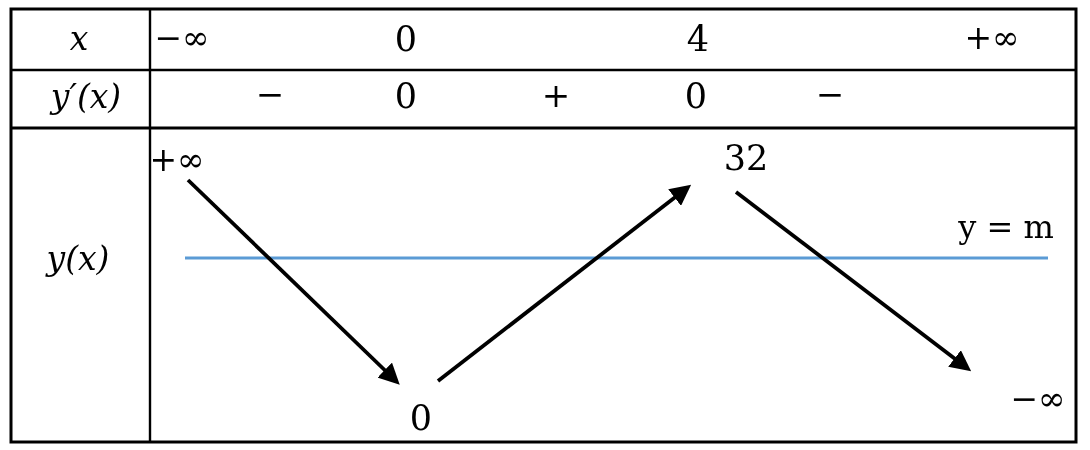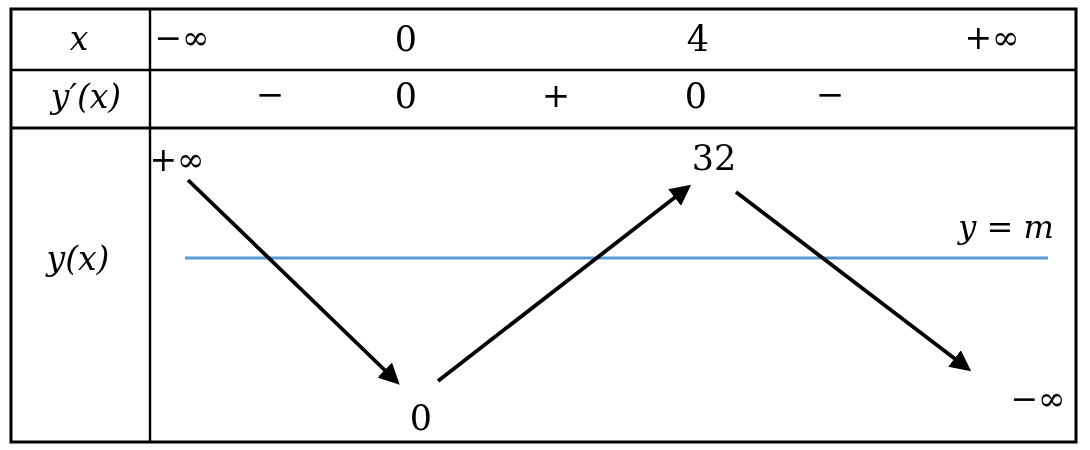--- a/index.html
+++ b/index.html
@@ -26,21 +26,21 @@
     transform: translate(-50%, -50%);
     font-family: "DejaVu Serif", "Liberation Serif", serif;
     color: #000000;
     white-space: nowrap;
     line-height: 1;
   }
   .var  { font-style: italic; font-size: 33px; }
   .num  { font-size: 35px; }
   .inf  { font-size: 33px; }
   .sign { font-size: 34px; }
-  .mlbl { font-style: italic; font-size: 32px; }
+  .mlbl { font-size: 32px; }
 </style>
 </head>
 <body>
 
 <div class="stage">
 
   <svg class="overlay" viewBox="0 0 1090 450">
     <defs>
       <marker id="arrowhead" viewBox="0 0 10 10" refX="7.5" refY="5" markerWidth="5.5" markerHeight="5.5" orient="auto-start-reverse">
         <polygon points="0,0 10,5 0,10" fill="#000000"></polygon>
@@ -69,17 +69,17 @@
   <span class="lbl inf" style="left:992px; top:37px">+∞</span>
 
   <span class="lbl sign" style="left:270px; top:94px">−</span>
   <span class="lbl num" style="left:406px; top:96px">0</span>
   <span class="lbl sign" style="left:556px; top:95px">+</span>
   <span class="lbl num" style="left:696px; top:96px">0</span>
   <span class="lbl sign" style="left:830px; top:94px">−</span>
 
   <span class="lbl inf" style="left:177px; top:159px">+∞</span>
   <span class="lbl num" style="left:421px; top:418px">0</span>
-  <span class="lbl num" style="left:714px; top:158px">32</span>
+  <span class="lbl num" style="left:746px; top:158px">32</span>
   <span class="lbl inf" style="left:1038px; top:398px">−∞</span>
   <span class="lbl mlbl" style="left:1006px; top:227px">y = m</span>
 
 </div>
 
 </body></html>

